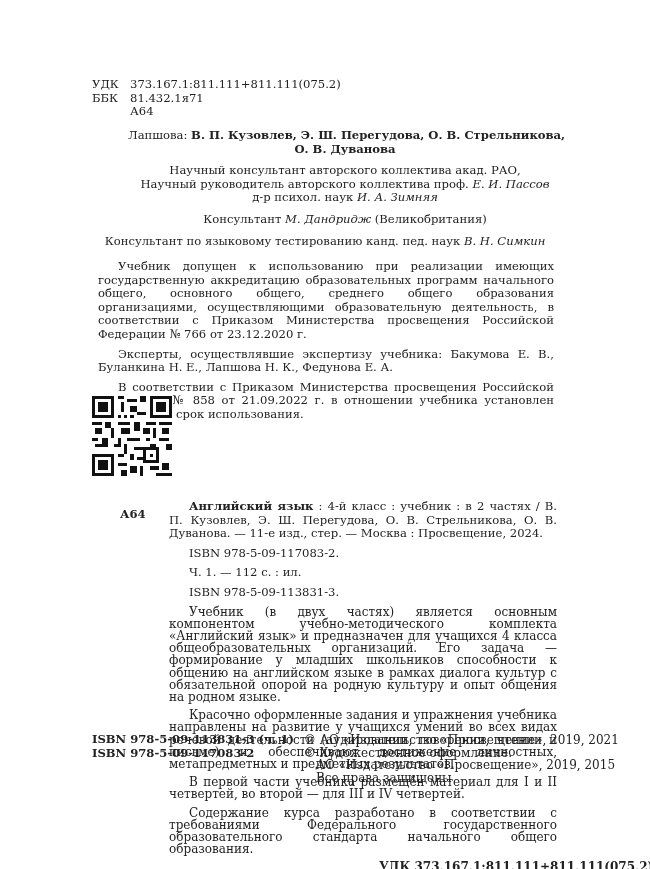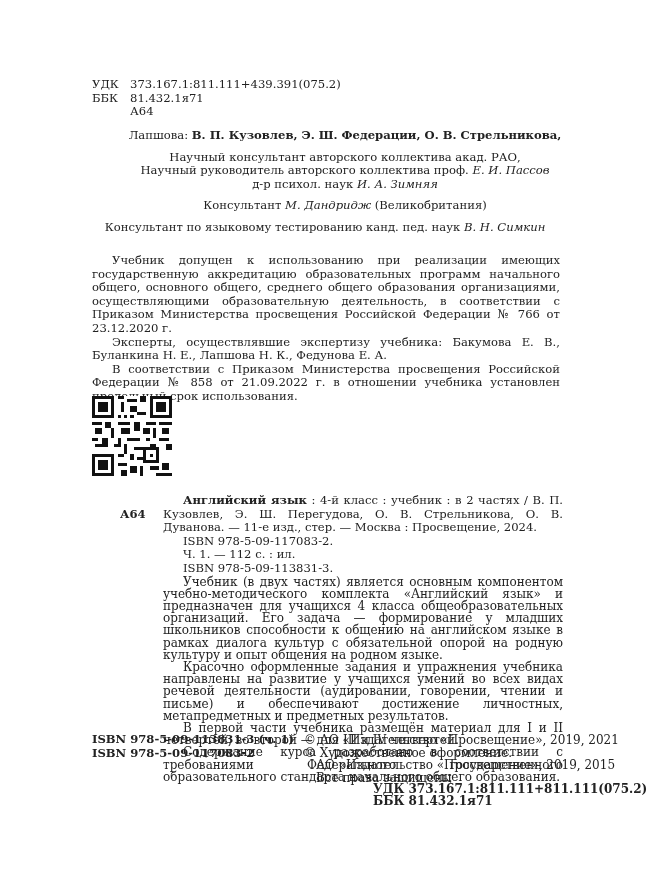--- a/index.html
+++ b/index.html
@@ -12,42 +12,43 @@
   .fs12 { font-size: 11.6px; line-height: 13.6px; }
   .fs11 { font-size: 12px; line-height: 12.2px; }
   .b { font-weight: bold; }
   .i { font-style: italic; }
   .center { text-align: center; }
   .justify { text-align: justify; text-align-last: left; }
   .indent { text-indent: 20px; }
   .row { white-space: nowrap; }
   .codes .row span.lbl { display: inline-block; width: 38px; }
   .qr { position: absolute; left: 92px; top: 396px; width: 80px; height: 80px; }
-  p { margin: 0; }
+  p { margin: 6px; }
 </style>
 </head>
 <body>
 
 <div class="abs codes fs12" style="left:92px; top:78px;">
   <div class="row">
-    <span class="lbl">УДК</span><span>373.167.1:811.111+439.391(075.2)</span>
+    <span class="lbl">УДК</span><span>373.167.1:811.111+811.111(075.2)</span>
   </div>
   <div class="row">
     <span class="lbl">ББК</span><span>81.432.1я71</span>
   </div>
   <div class="row">
     <span class="lbl"></span><span>А64</span>
   </div>
 </div>
 
 <div class="abs fs12 center" style="left:88px; top:129px; width:474px;">
   <div class="row" style="padding-left:40px;">
     <span>Лапшова:</span>
-    <span class="b">В. П. Кузовлев, Э. Ш. Федерации, О. В. Стрельникова,</span>
+    <span class="b">В. П. Кузовлев, Э. Ш. Перегудова, О. В. Стрельникова,</span>
   </div>
+  <div class="row b" style="padding-left:40px;">О. В. Дуванова</div>
 
   <div style="height:8px;"></div>
   <div class="row" style="padding-left:40px;">Научный консультант авторского коллектива акад. РАО,</div>
   <div class="row" style="padding-left:40px;">
     <span>Научный руководитель авторского коллектива проф.</span>
     <span class="i">Е. И. Пассов</span>
   </div>
   <div class="row" style="padding-left:40px;">
     <span>д-р психол. наук</span>
     <span class="i">И. А. Зимняя</span>

